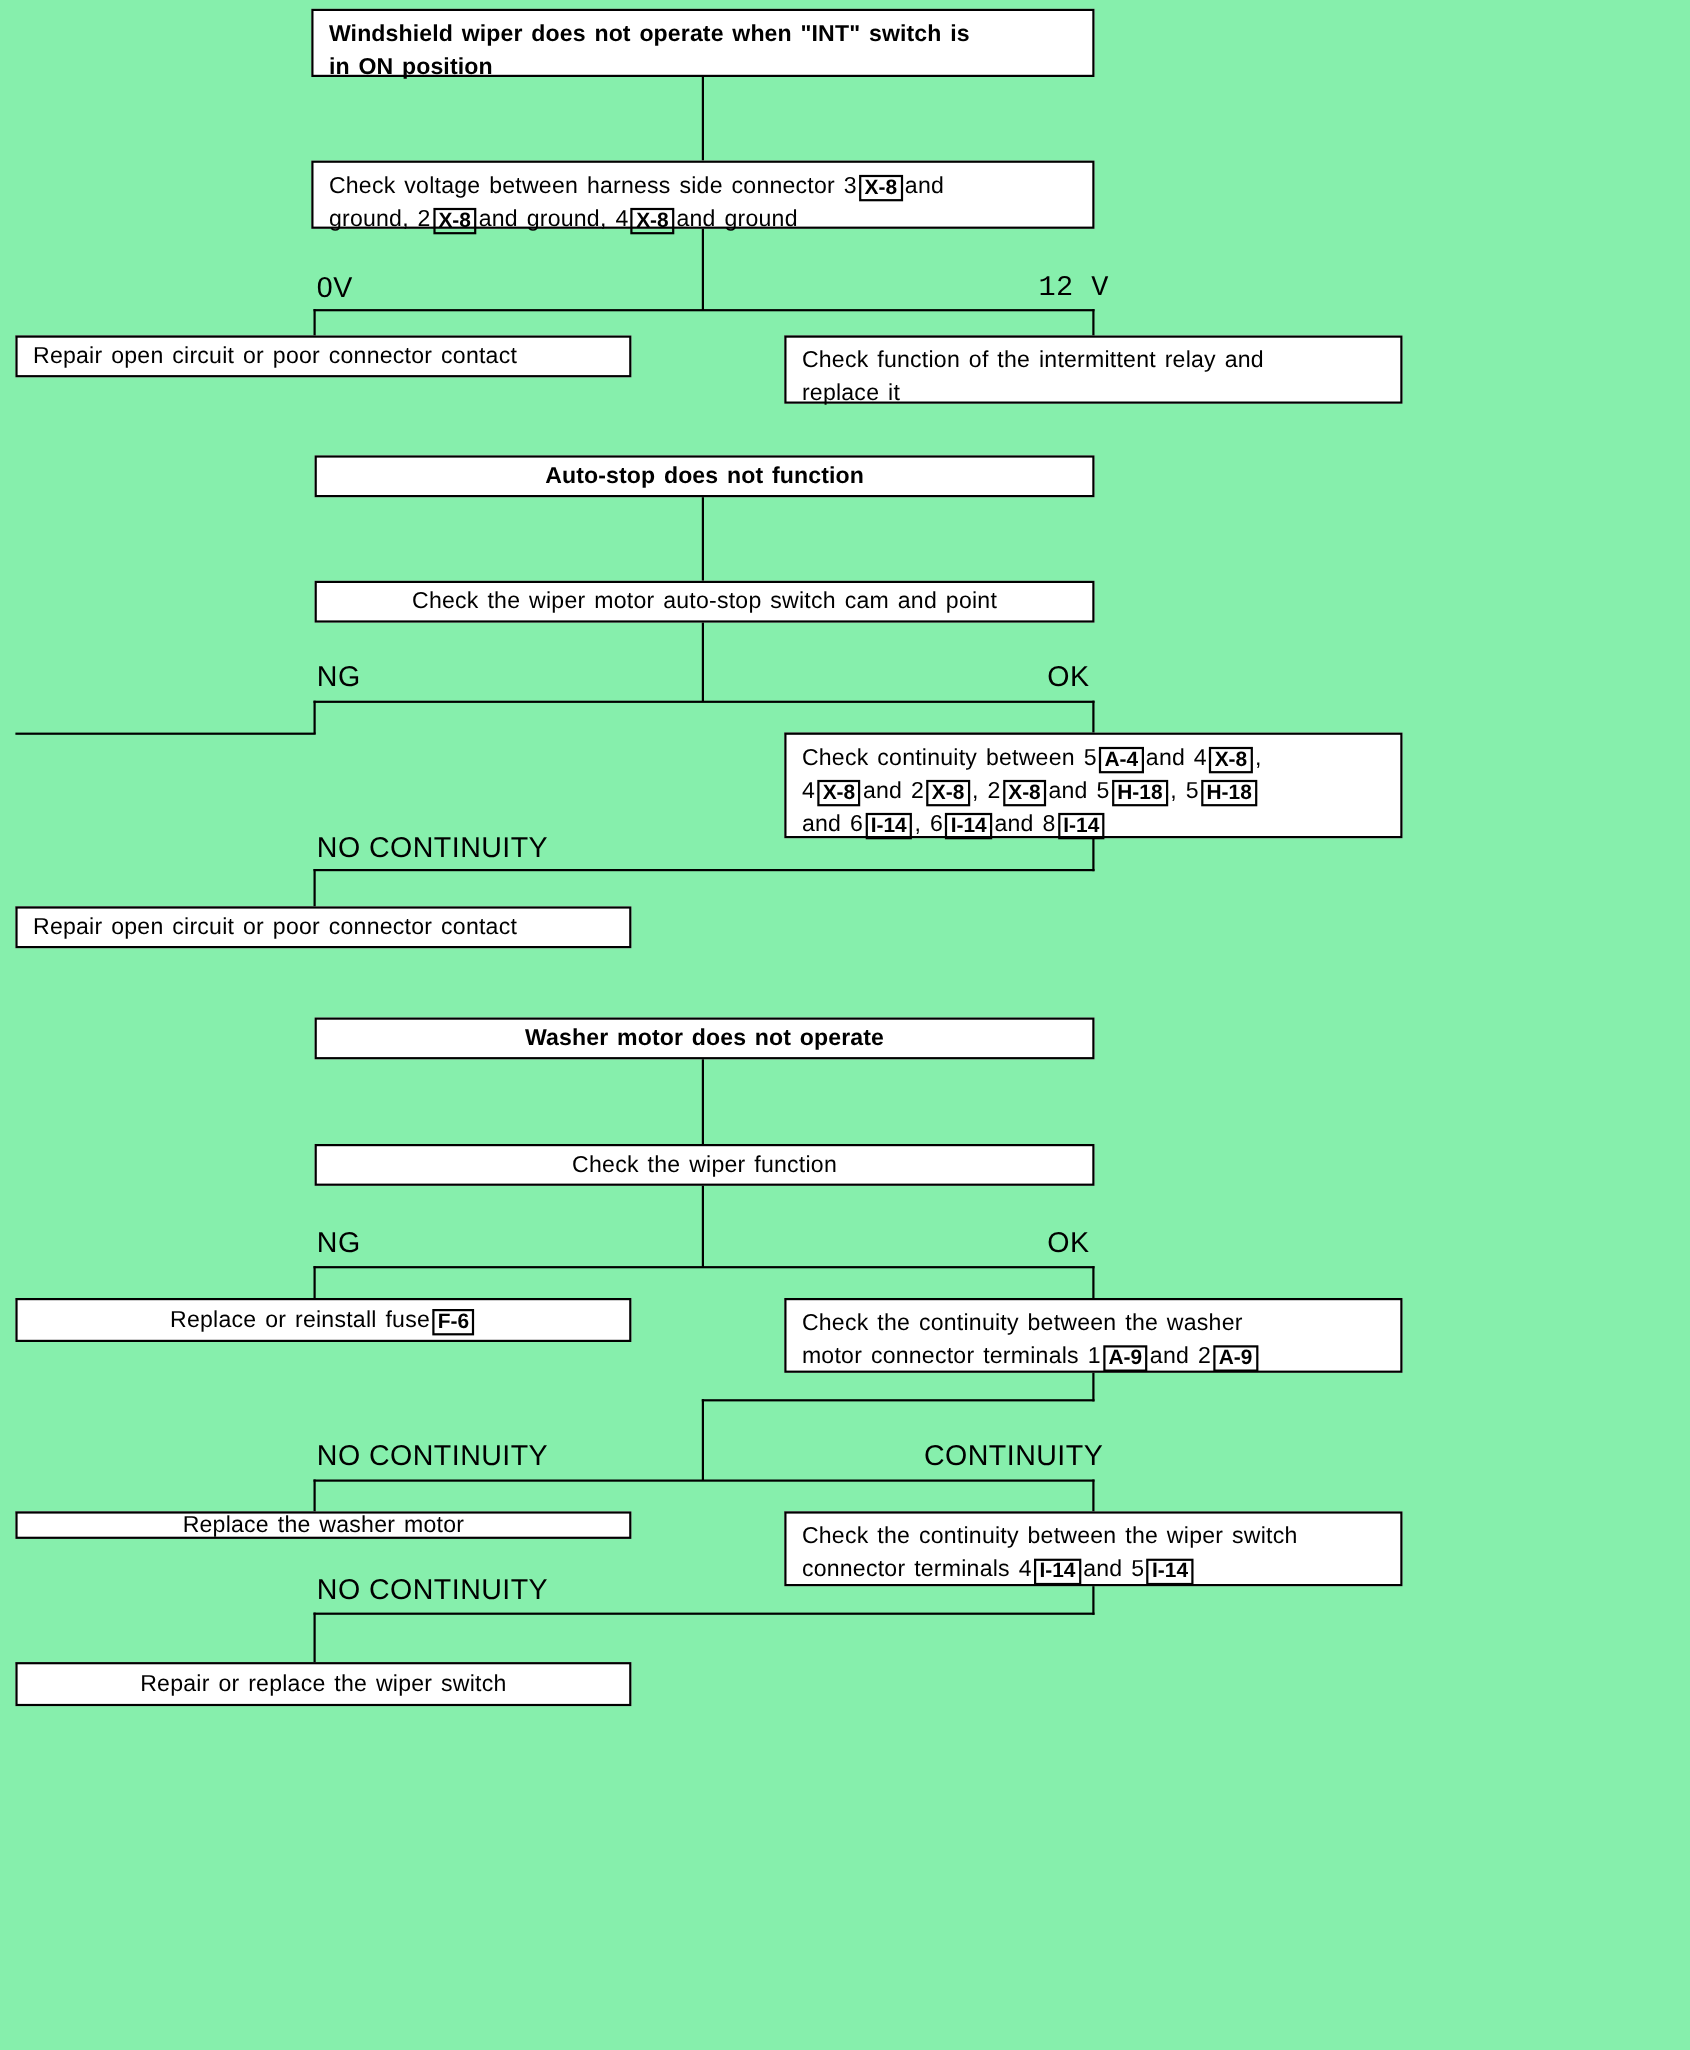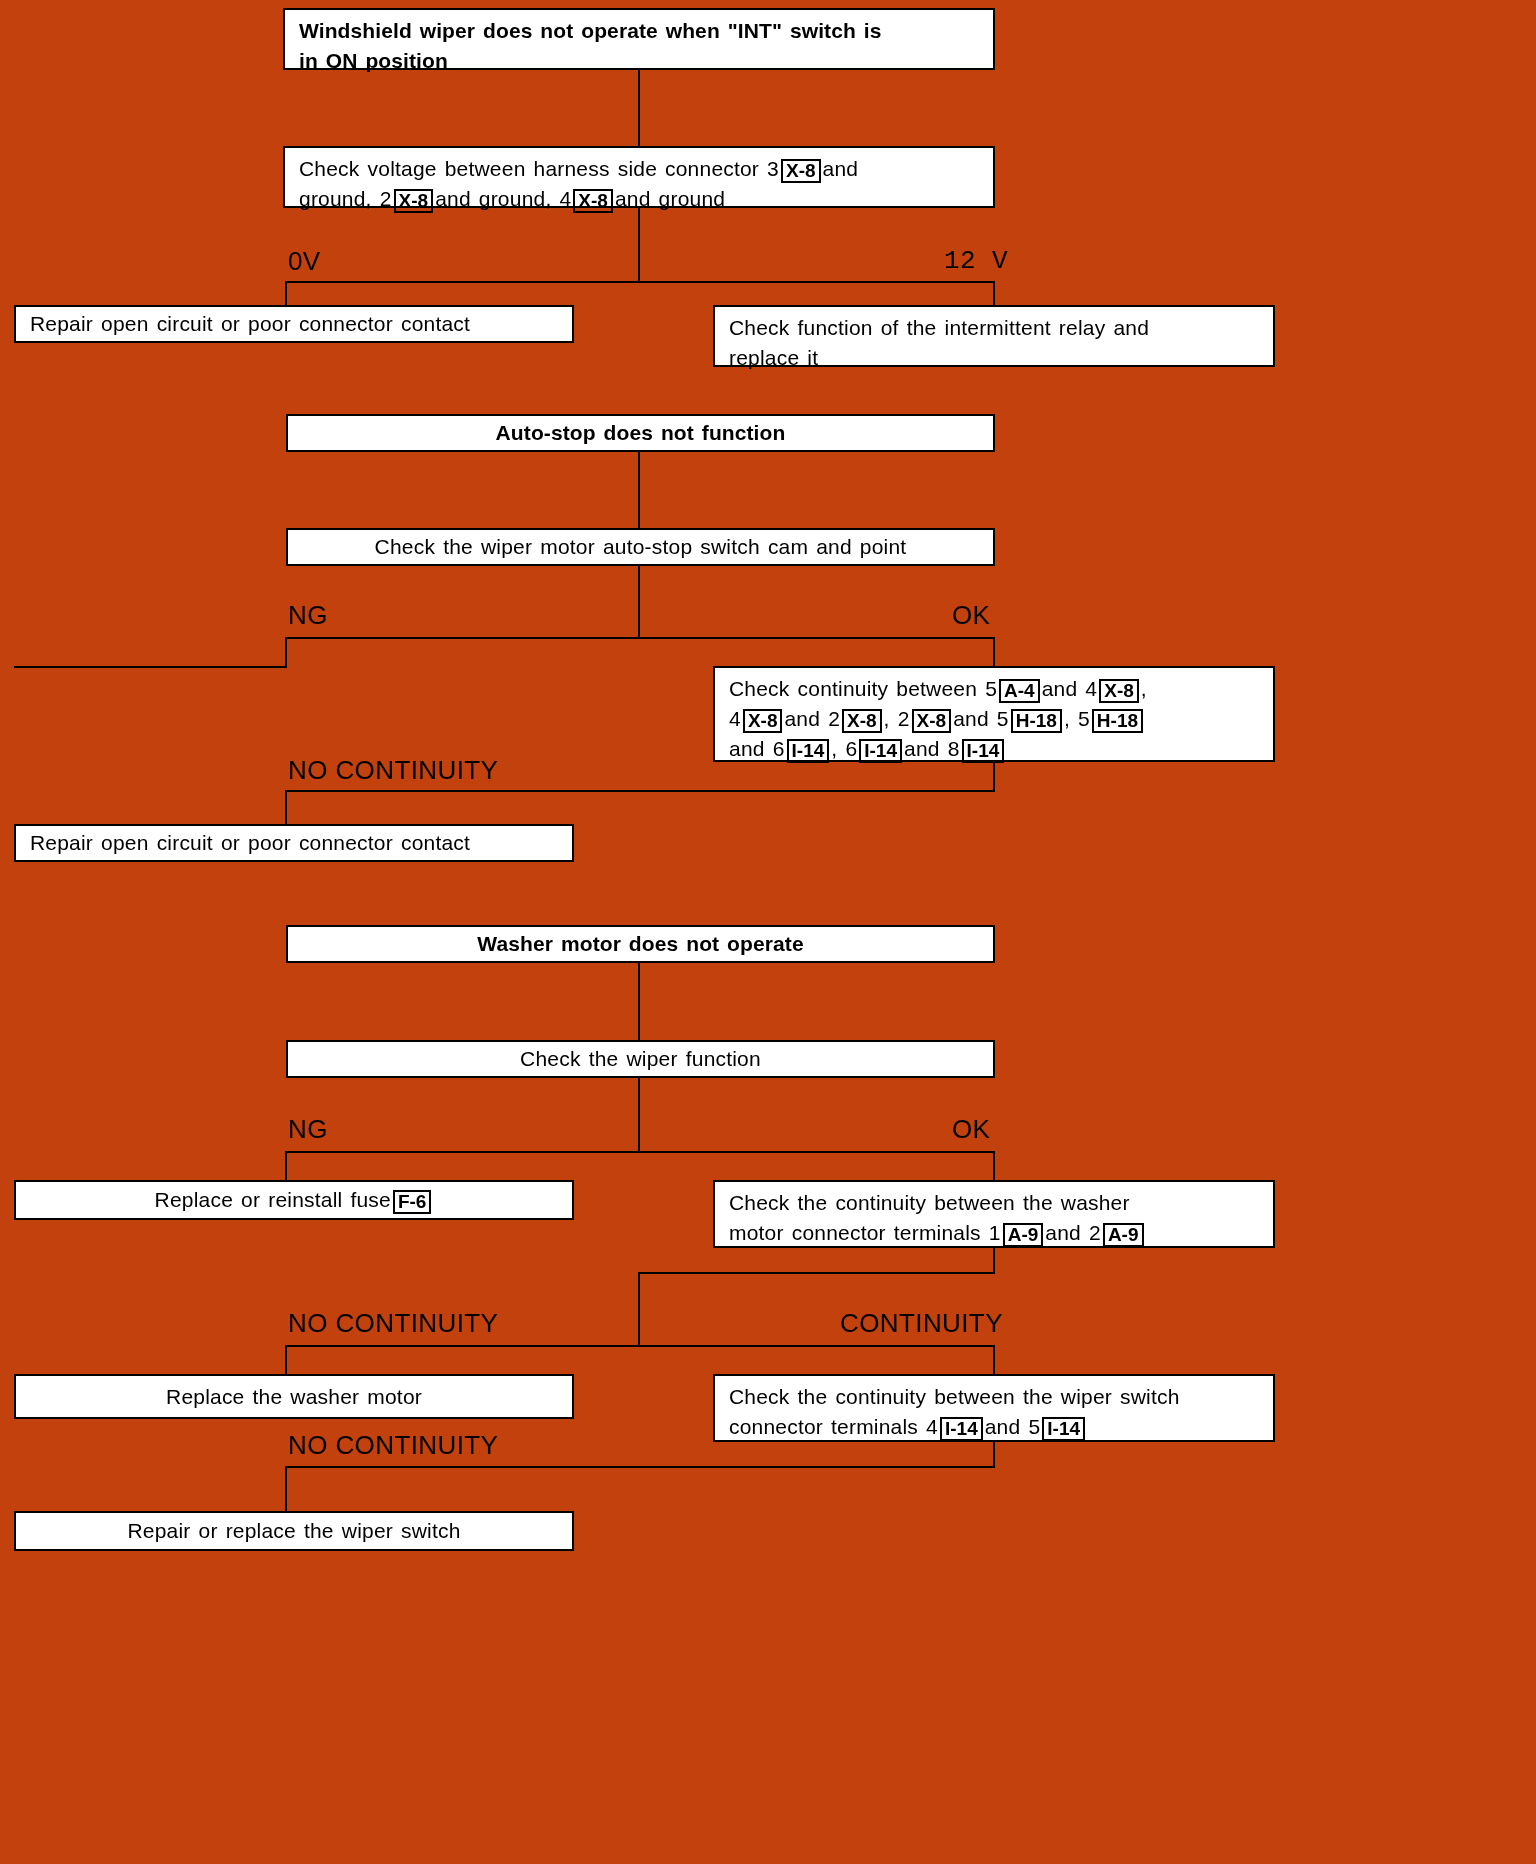--- a/index.html
+++ b/index.html
@@ -5,21 +5,21 @@
   html,body{margin:0;padding:0;background:#fff;}
   body{
     font-family:"Liberation Sans", sans-serif;
     color:#000;
     -webkit-font-smoothing:none;
   }
   #sheet{
     position:relative;
     width:1536px;
     height:1864px;
-    background:#c2410c;
+    background:#86efac;
     overflow:hidden;
   }
   
   .box{
     position:absolute;
     box-sizing:border-box;
     border:2px solid #000;
     background:#fff;
     display:flex;
     align-items:center;
@@ -177,21 +177,21 @@
   <div class="vline" style="left:638px;top:1272px;height:74px;"></div>
   <div class="hline" style="left:285px;top:1345px;width:710px;"></div>
   <div class="vline" style="left:285px;top:1345px;height:30px;"></div>
   <div class="vline" style="left:993px;top:1345px;height:30px;"></div>
   <div class="hline" style="left:14px;top:1374px;width:273px;"></div>
   <div class="hline" style="left:713px;top:1374px;width:282px;"></div>
 
   <div class="blabel" style="left:288px;top:1308px;">NO CONTINUITY</div>
   <div class="blabel" style="left:840px;top:1308px;">CONTINUITY</div>
 
-  <div class="box center" style="left:14px;top:1374px;width:560px;height:45px;">
+  <div class="box center" style="left:14px;top:1374px;width:560px;height:25px;">
     <span class="txt">Replace the washer motor</span>
   </div>
 
   <div class="box top just" style="left:713px;top:1374px;width:562px;height:68px;">
     <span class="txt">
       <span class="ln">Check the continuity between the wiper switch</span>
       <span class="ln"><span>connector terminals 4</span><span class="chip">I-14</span><span>and 5</span><span class="chip">I-14</span></span>
     </span>
   </div>
 

